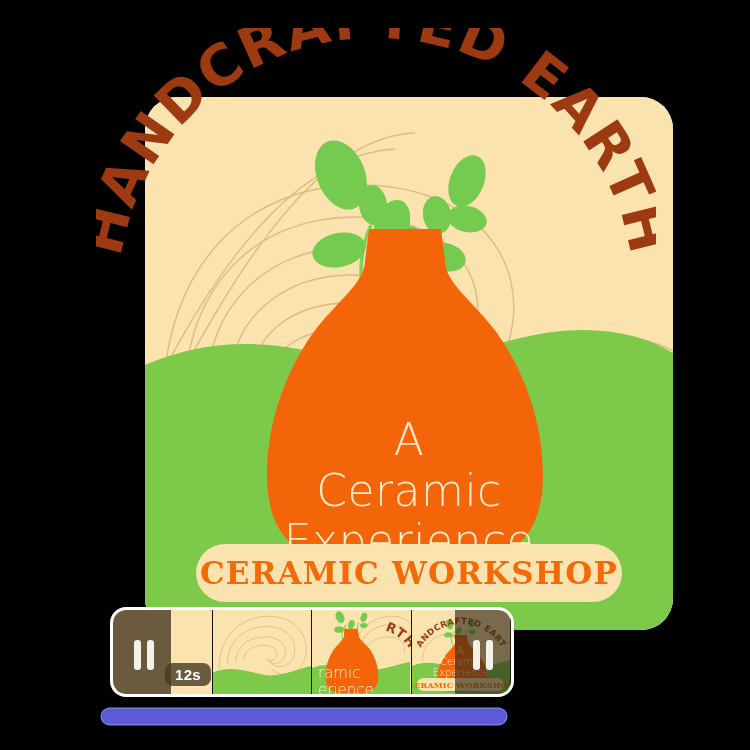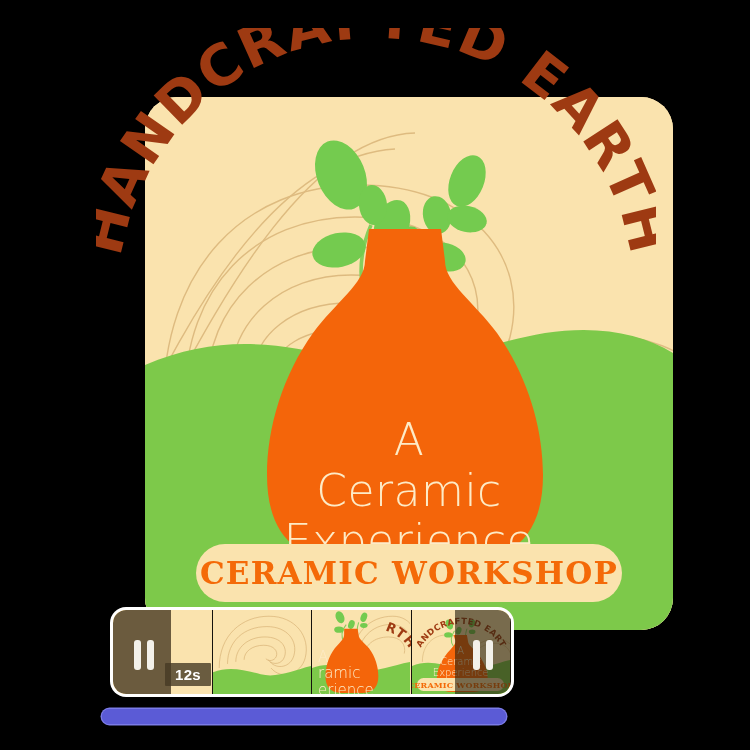--- a/index.html
+++ b/index.html
@@ -59,21 +59,21 @@
     position:absolute;right:0;top:0;width:56px;height:100%;
     background:rgba(40,34,18,.62);z-index:12;border-radius:0 13px 13px 0;
   }
   .pause{position:absolute;z-index:14;display:flex;gap:6px;}
   .pause i{display:block;width:7px;height:30px;border-radius:3px;background:#F3F1EA;}
   .pause.left{left:21px;top:30px;}
   .pause.right{right:18px;top:30px;}
 
   .dur-badge{
     position:absolute;left:52px;bottom:8px;z-index:15;
-    background:rgba(70,58,36,.80);color:#fff;border-radius:1px;
+    background:rgba(70,58,36,.80);color:#fff;border-radius:8px;
     padding:3px 10px;font-size:15px;font-weight:700;
     font-family:"Liberation Sans",sans-serif;letter-spacing:.3px;
   }
 
   
   .progress-track{
     position:absolute;left:102px;top:709px;width:404px;height:15px;
     border-radius:8px;background:#5B5BD6;z-index:21;
     box-shadow:0 0 0 1.5px #7b7be6;
   }

